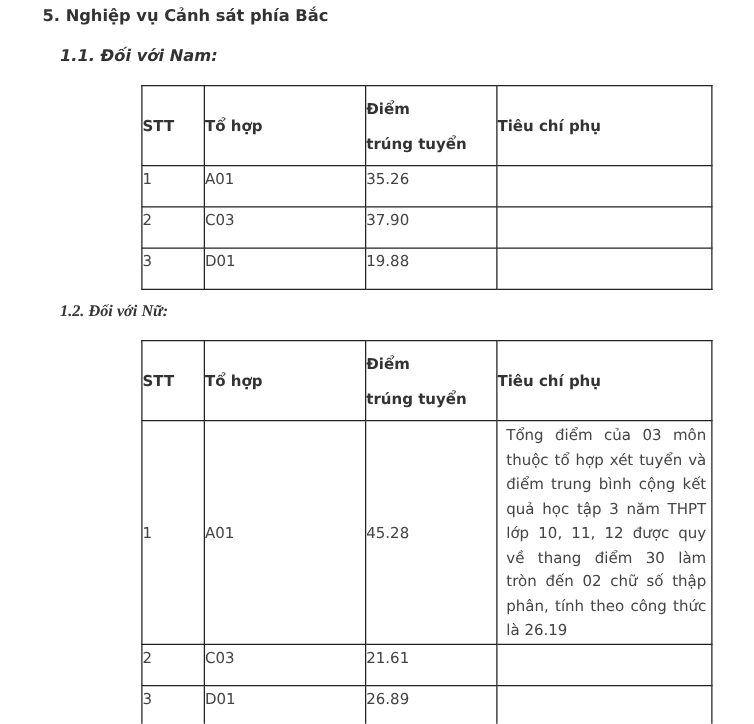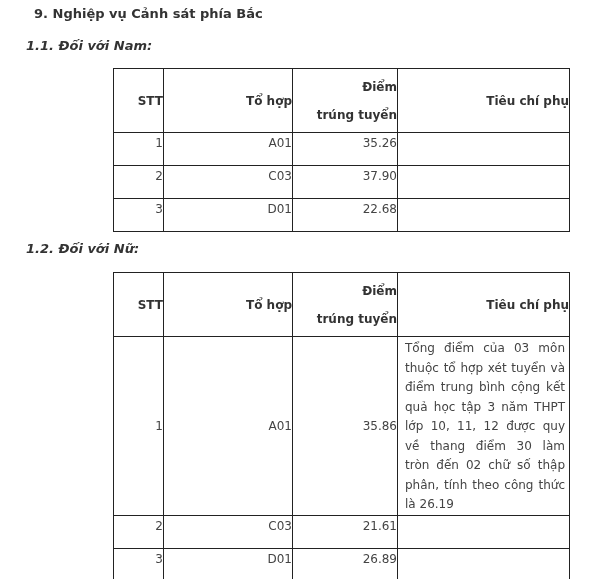--- a/index.html
+++ b/index.html
@@ -1,32 +1,32 @@
 <!DOCTYPE html>
 <html><head>
   <meta charset="utf-8">
   <style>
     html, body { margin: 0; padding: 0; background: #ffffff; }
     body { width: 603px; height: 579px; position: relative; overflow: hidden;
            font-family: "DejaVu Sans", sans-serif; color: #333333; }
     .h1 { position: absolute; left: 34px; top: 6px; font-size: 13px; font-weight: bold; color: #333; }
-    .h2 { position: absolute; left: 26px; font-size: 13px; font-weight: bold; font-style: italic; color: #333; }
+    .h2 { position: absolute; left: 48px; font-size: 13px; font-weight: bold; font-style: italic; color: #333; }
     table { position: absolute; left: 113px; border-collapse: collapse; table-layout: fixed; font-size: 12px; }
-    td, th { border: 1px solid #222; padding: 0; text-align: right; vertical-align: top; }
+    td, th { border: 1px solid #222; padding: 0; text-align: left; vertical-align: top; }
     th { font-weight: bold; vertical-align: middle; color: #333; }
     th.two { line-height: 28px; }
     td { color: #444; padding-top: 3px; }
     .c1 { width: 50px; } .c2 { width: 129px; } .c3 { width: 105px; } .c4 { width: 172px; }
     td.note { text-align: justify; padding: 2px 4px 0 7px; line-height: 19.5px; font-size: 12px; }
     td.mid { vertical-align: middle; padding-top: 0; }
   </style>
 </head>
 <body>
 
-<div class="h1">9. Nghiệp vụ Cảnh sát phía Bắc</div>
+<div class="h1">5. Nghiệp vụ Cảnh sát phía Bắc</div>
 
 <div class="h2" style="top:38px;">1.1. Đối với Nam:</div>
 
 <table style="top:68px;">
   <colgroup>
       <col class="c1">
       <col class="c2">
       <col class="c3">
       <col class="c4">
     </colgroup>
@@ -45,46 +45,46 @@
   </tr>
   <tr style="height:33px;">
     <td>2</td>
     <td>C03</td>
     <td>37.90</td>
     <td></td>
   </tr>
   <tr style="height:33px;">
     <td>3</td>
     <td>D01</td>
-    <td>22.68</td>
+    <td>19.88</td>
     <td></td>
   </tr>
 </tbody>
   </table>
 
-<div class="h2" style="top:241px;">1.2. Đối với Nữ:</div>
+<div class="h2" style="top:241px;font-family:Liberation Serif, serif;">1.2. Đối với Nữ:</div>
 
 <table style="top:272px;">
   <colgroup>
       <col class="c1">
       <col class="c2">
       <col class="c3">
       <col class="c4">
     </colgroup>
   <tbody>
       <tr style="height:64px;">
     <th>STT</th>
     <th>Tổ hợp</th>
     <th class="two"><span>Điểm</span><br><span>trúng tuyển</span></th>
     <th>Tiêu chí phụ</th>
   </tr>
   <tr style="height:166px;">
     <td class="mid">1</td>
     <td class="mid">A01</td>
-    <td class="mid">35.86</td>
+    <td class="mid">45.28</td>
     <td class="note">Tổng điểm của 03 môn thuộc tổ hợp xét tuyển và điểm trung bình cộng kết quả học tập 3 năm THPT lớp 10, 11, 12 được quy về thang điểm 30 làm tròn đến 02 chữ số thập phân, tính theo công thức là 26.19</td>
   </tr>
   <tr style="height:33px;">
     <td>2</td>
     <td>C03</td>
     <td>21.61</td>
     <td></td>
   </tr>
   <tr style="height:33px;">
     <td>3</td>

